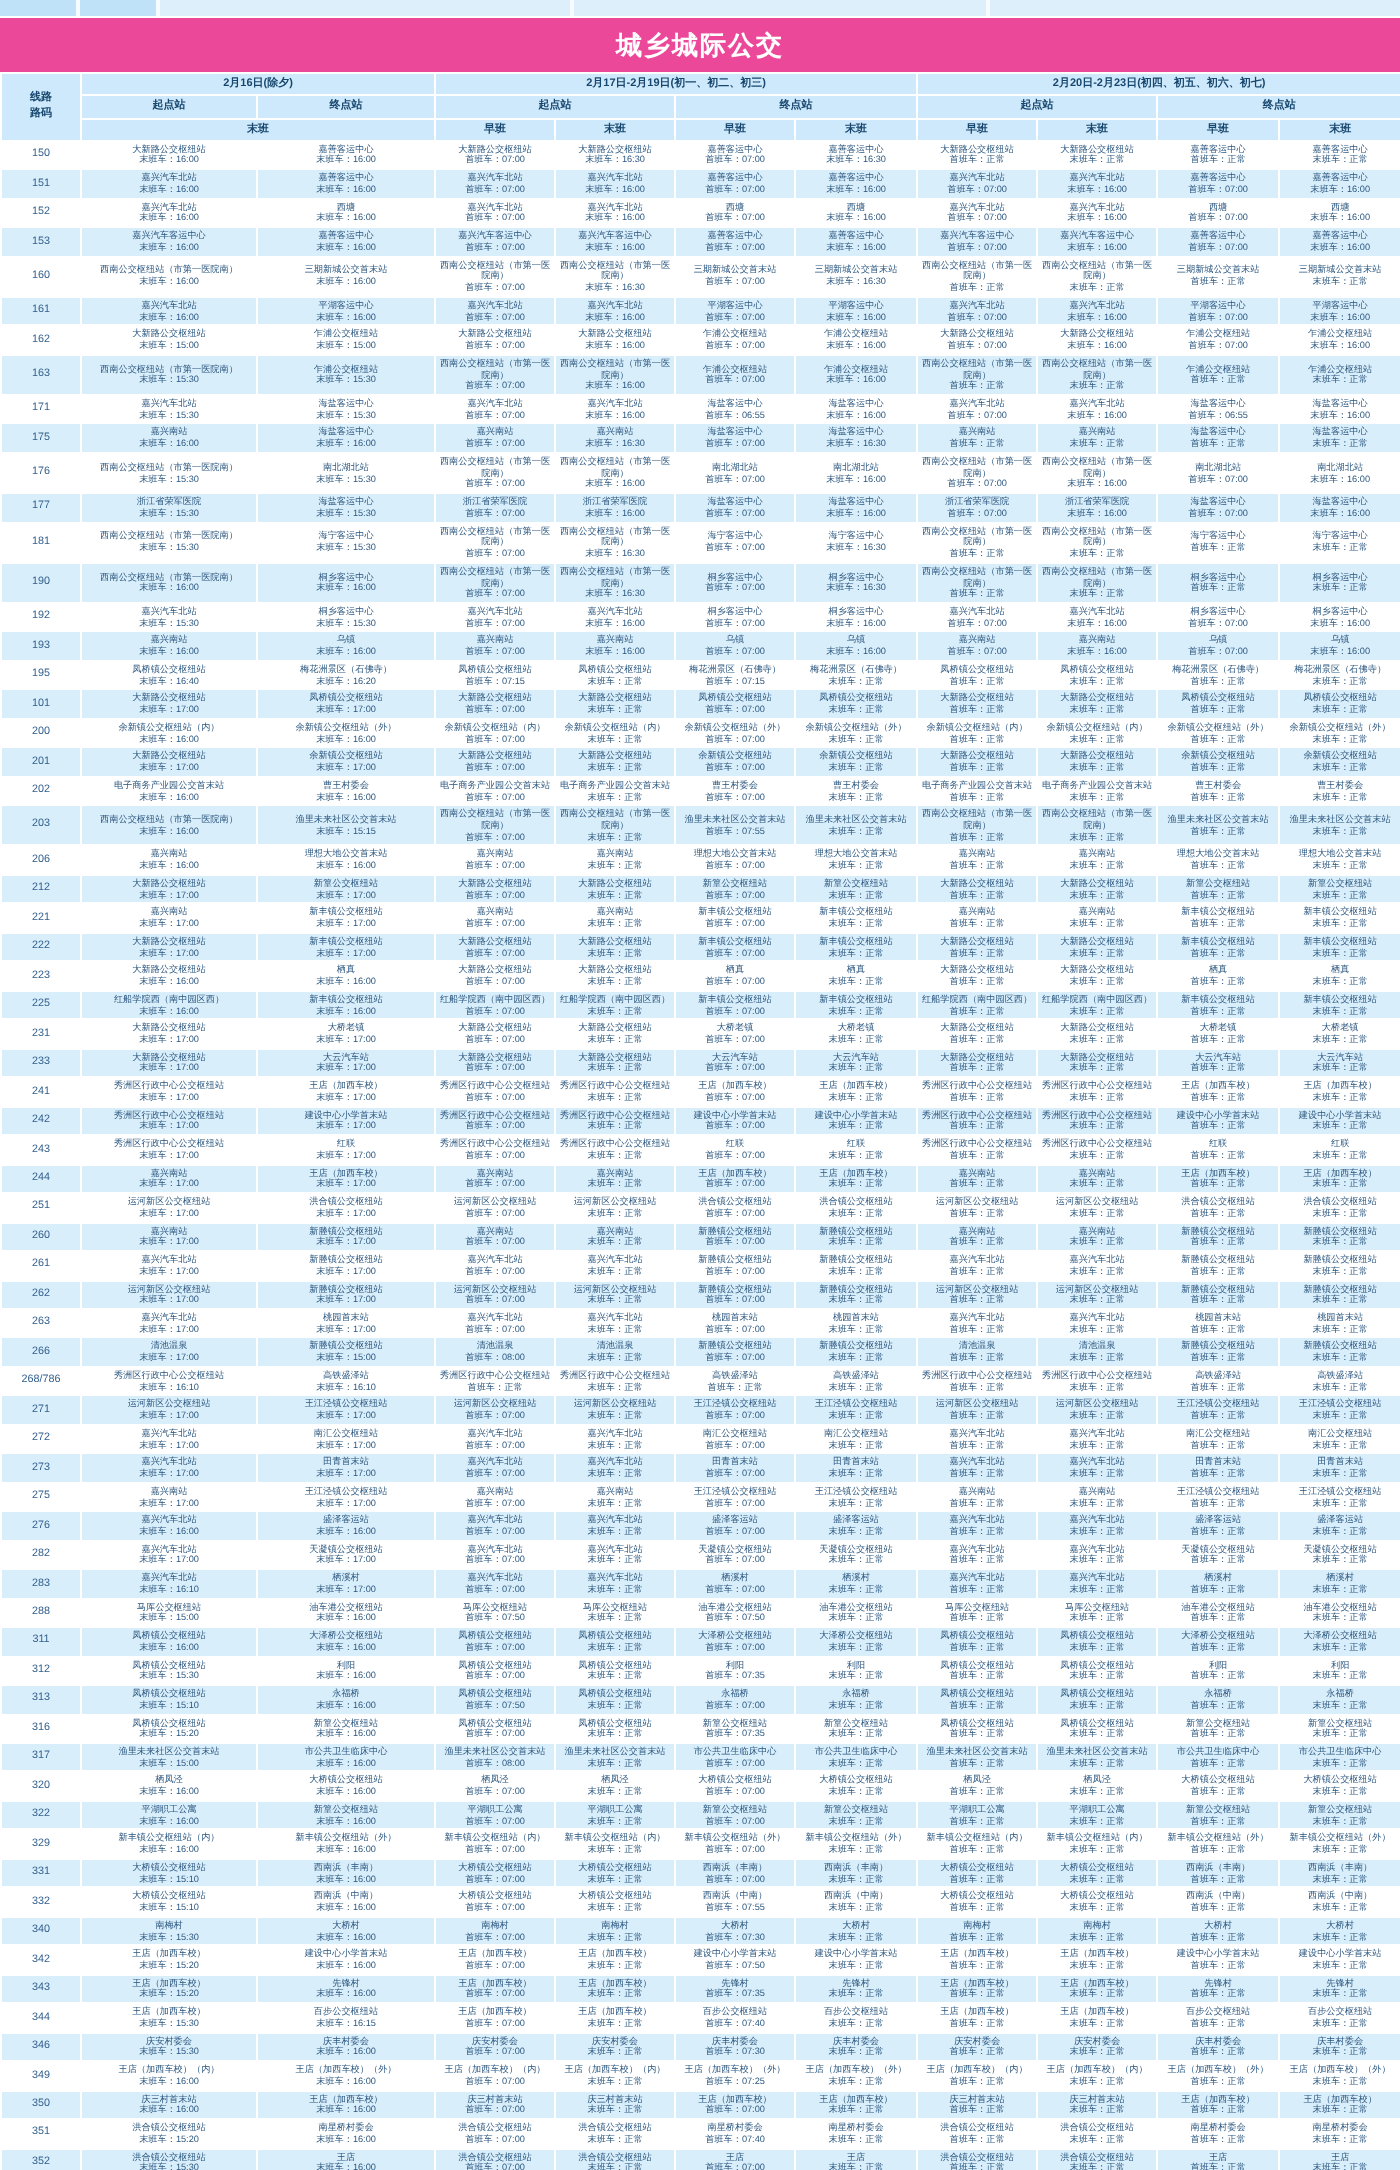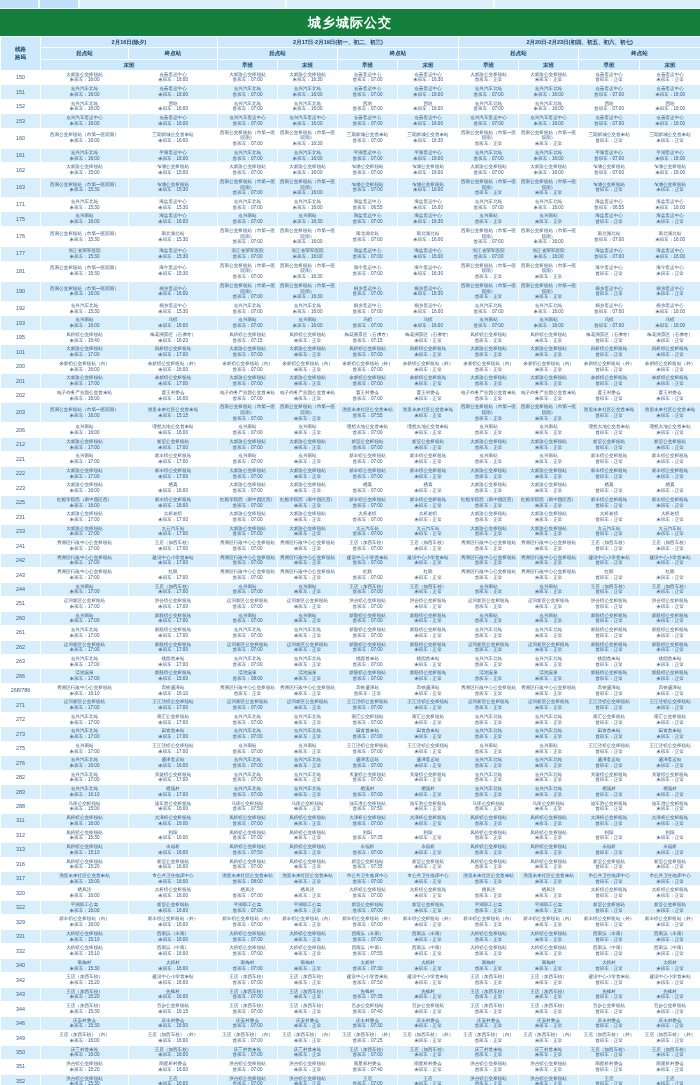--- a/index.html
+++ b/index.html
@@ -9,21 +9,21 @@
     font-family:"Liberation Sans","DejaVu Sans",sans-serif;
     -webkit-font-smoothing:antialiased;
   }
   .page{width:700px;}
   
   .top-strip{height:8px;display:flex;gap:2px;align-items:stretch;background:#f6fbff;border-bottom:1px solid #ffffff;}
   .top-strip .blk{background:#bfe2f8;flex:0 0 38px;}
   .top-strip .blk.wide{flex:1 1 auto;background:#ddeffb;}
   .title-bar{
     height:27px;line-height:27px;text-align:center;
-    background:#15803d;color:#ffffff;font-weight:bold;font-size:13px;letter-spacing:1px;
+    background:#ec4899;color:#ffffff;font-weight:bold;font-size:13px;letter-spacing:1px;
   }
   table{border-collapse:collapse;table-layout:fixed;width:700px;background:#ffffff;}
   col.c-route{width:40px;}
   col.c-g1{width:88px;}
   col.c-g1b{width:89px;}
   col.c-s{width:60px;}
   col.c-s2{width:61px;}
   th,td{
     border:1px solid #ffffff;
     text-align:center;vertical-align:middle;

